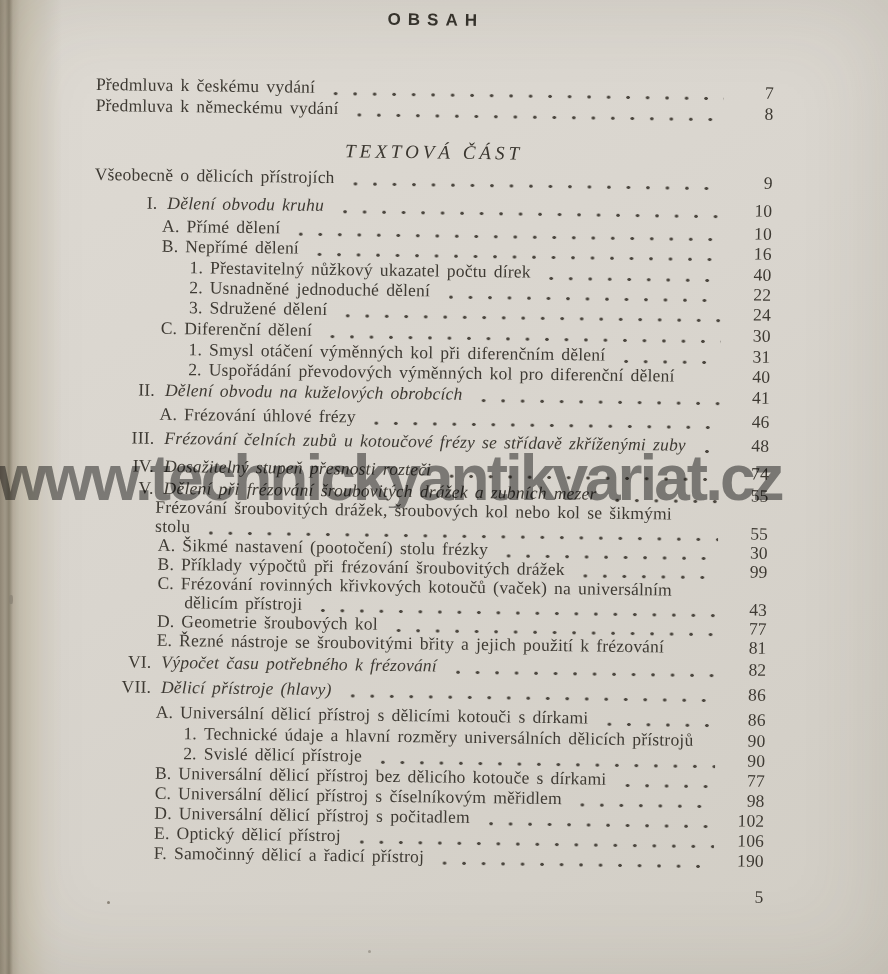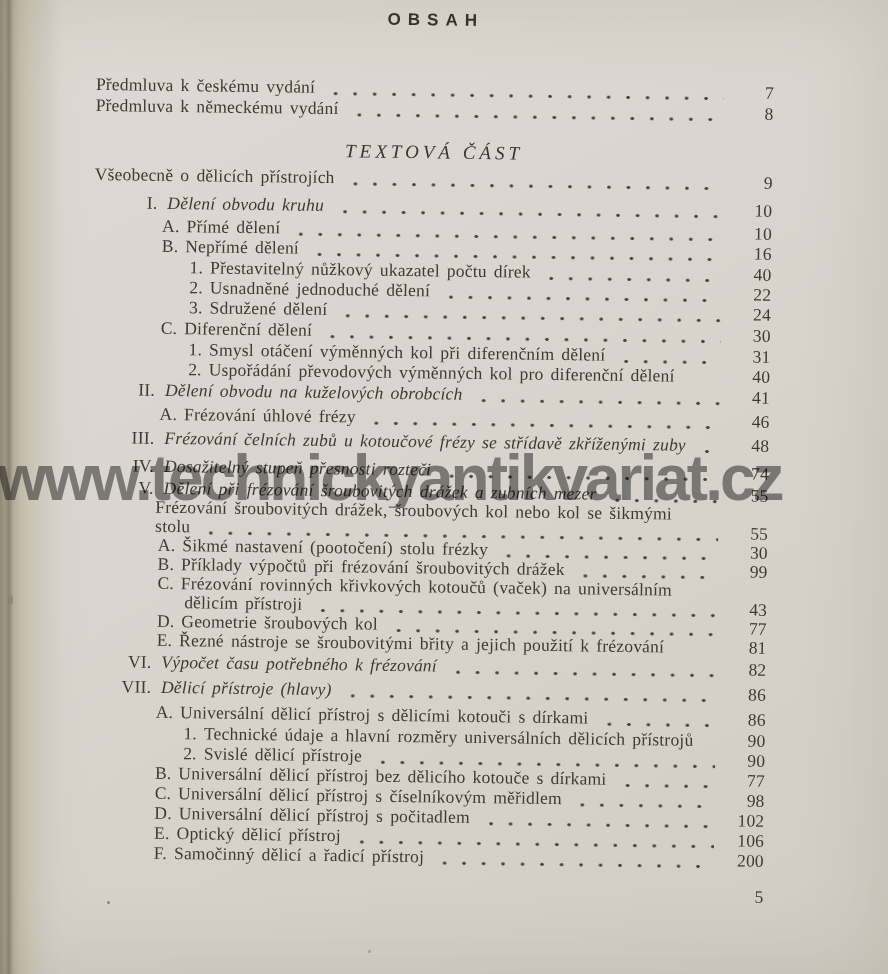--- a/index.html
+++ b/index.html
@@ -276,21 +276,21 @@
       <div class="row t-letter" style="margin-top: 1px;">
         <span class="lbl">E.</span>
         <span class="txt">Optický dělicí přístroj</span>
         <div class="leader"></div>
         <span class="pg">106</span>
       </div>
       <div class="row t-letter" style="margin-top: 1px;">
         <span class="lbl">F.</span>
         <span class="txt">Samočinný dělicí a řadicí přístroj</span>
         <div class="leader"></div>
-        <span class="pg">200</span>
+        <span class="pg">190</span>
       </div>
     </div>
   <div class="footer-row" style="margin-top:17px;">
     <span class="pg">5</span>
   </div>
 </div>
 
 <div class="watermark">www.technickyantikvariat.cz</div>
 
 <div class="speck" style="left:107px;top:901px;width:3px;height:3px;"></div>

